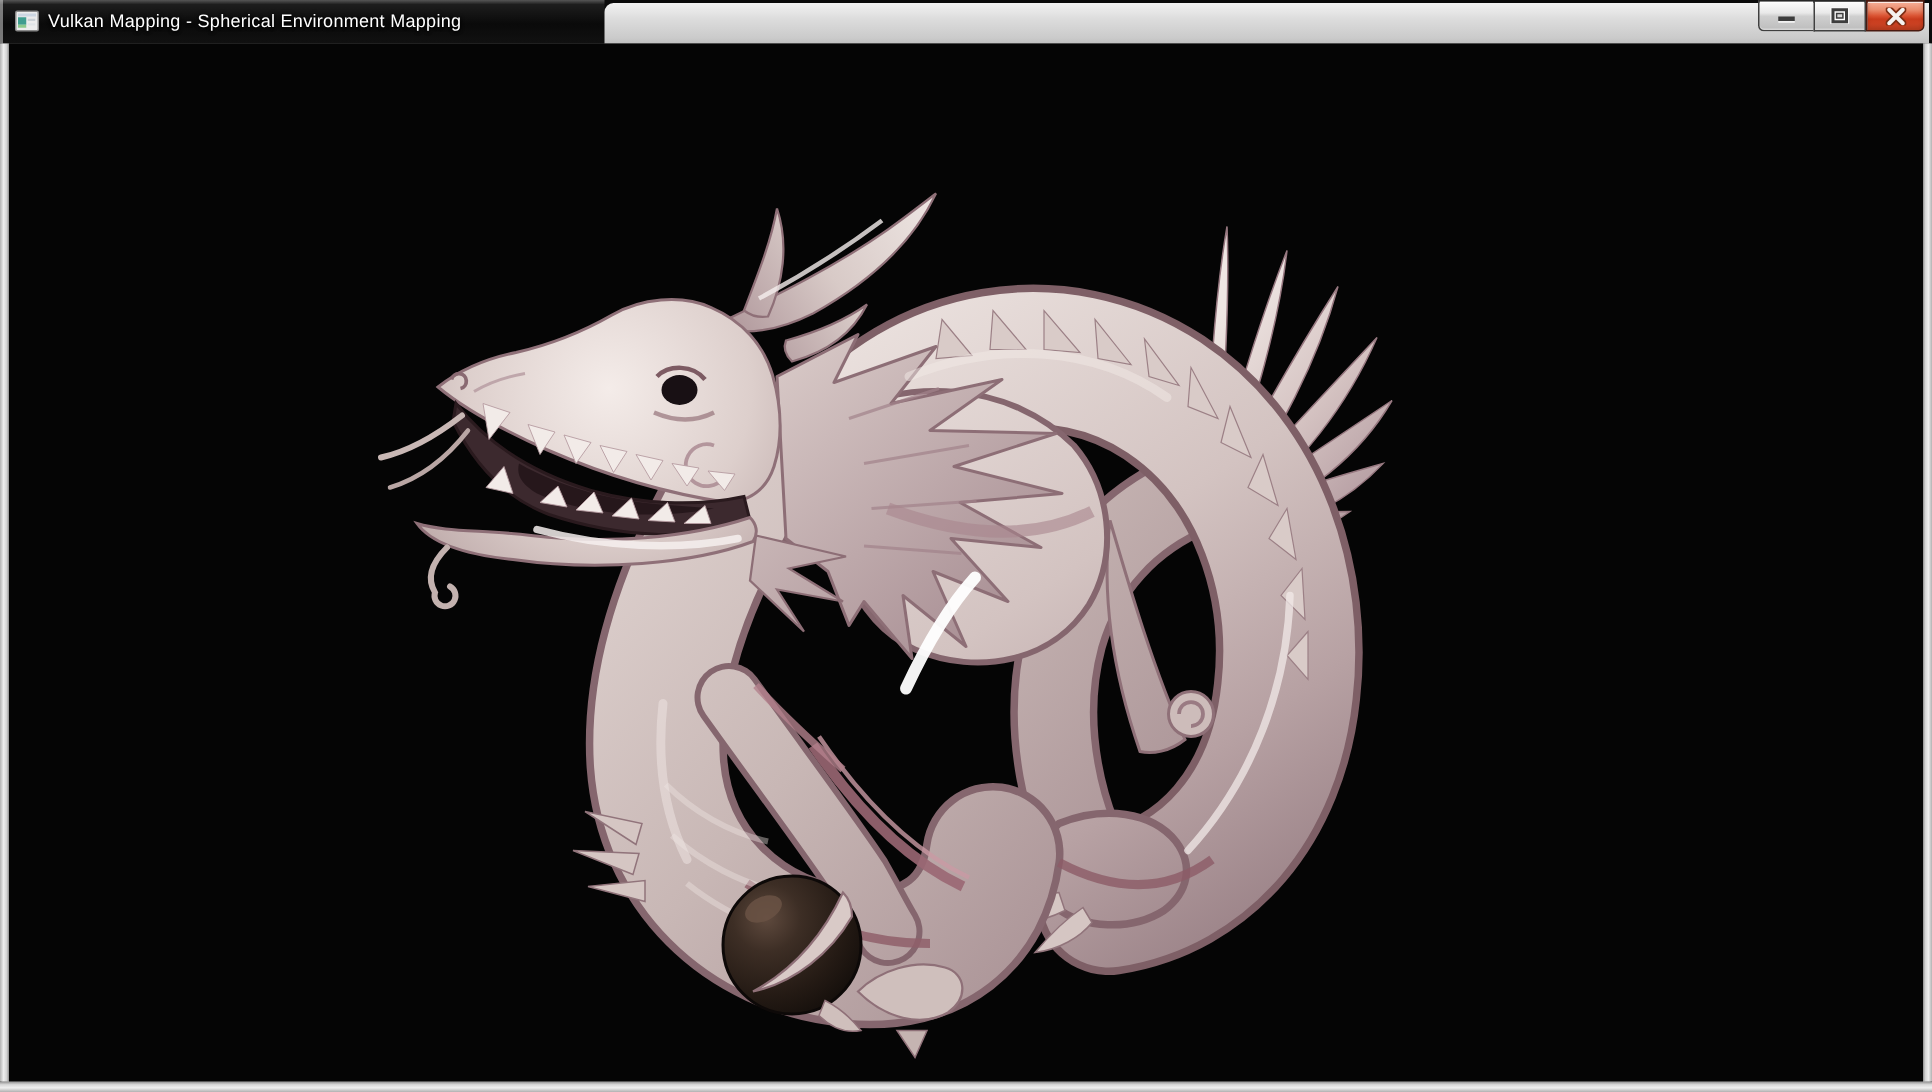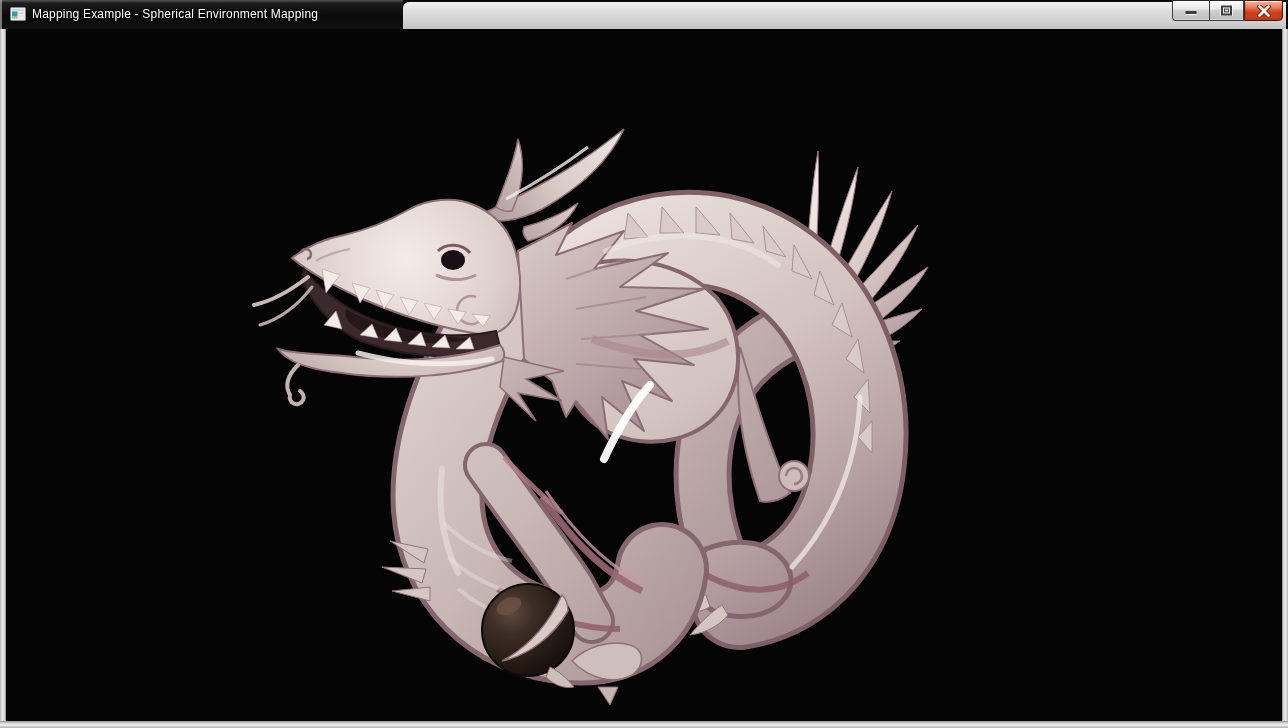--- a/index.html
+++ b/index.html
@@ -66,21 +66,21 @@
       <svg viewBox="0 0 16 16">
         <rect x="0.5" y="1.5" width="15" height="13" rx="1" fill="#ececec" stroke="#8a8a8a"></rect>
         <rect x="2" y="3" width="12" height="2" fill="#ccd6e2"></rect>
         <rect x="2" y="5.5" width="5.5" height="5" fill="#3f9d8f"></rect>
         <rect x="2" y="10.5" width="5.5" height="2" fill="#8cc98c"></rect>
         <rect x="8.5" y="6.5" width="5" height="1.5" fill="#c9cfd4"></rect>
         <rect x="8.5" y="9.5" width="5" height="1.5" fill="#dfe3e6"></rect>
       </svg>
     </div>
 
-    <div class="title-text">Mapping Example - Spherical Environment Mapping</div>
+    <div class="title-text">Vulkan Mapping - Spherical Environment Mapping</div>
 
     <div class="caps">
       <button class="cap min" title="minimize">
         <svg width="12" height="11" viewBox="0 0 12 11">
           <rect x="0.5" y="6" width="11" height="3" fill="#3d3d3d"></rect>
           <rect x="0.5" y="9" width="11" height="1.2" fill="rgba(255,255,255,.75)"></rect>
         </svg>
       </button>
       <button class="cap max" title="maximize">
         <svg width="13" height="11" viewBox="0 0 13 11">

